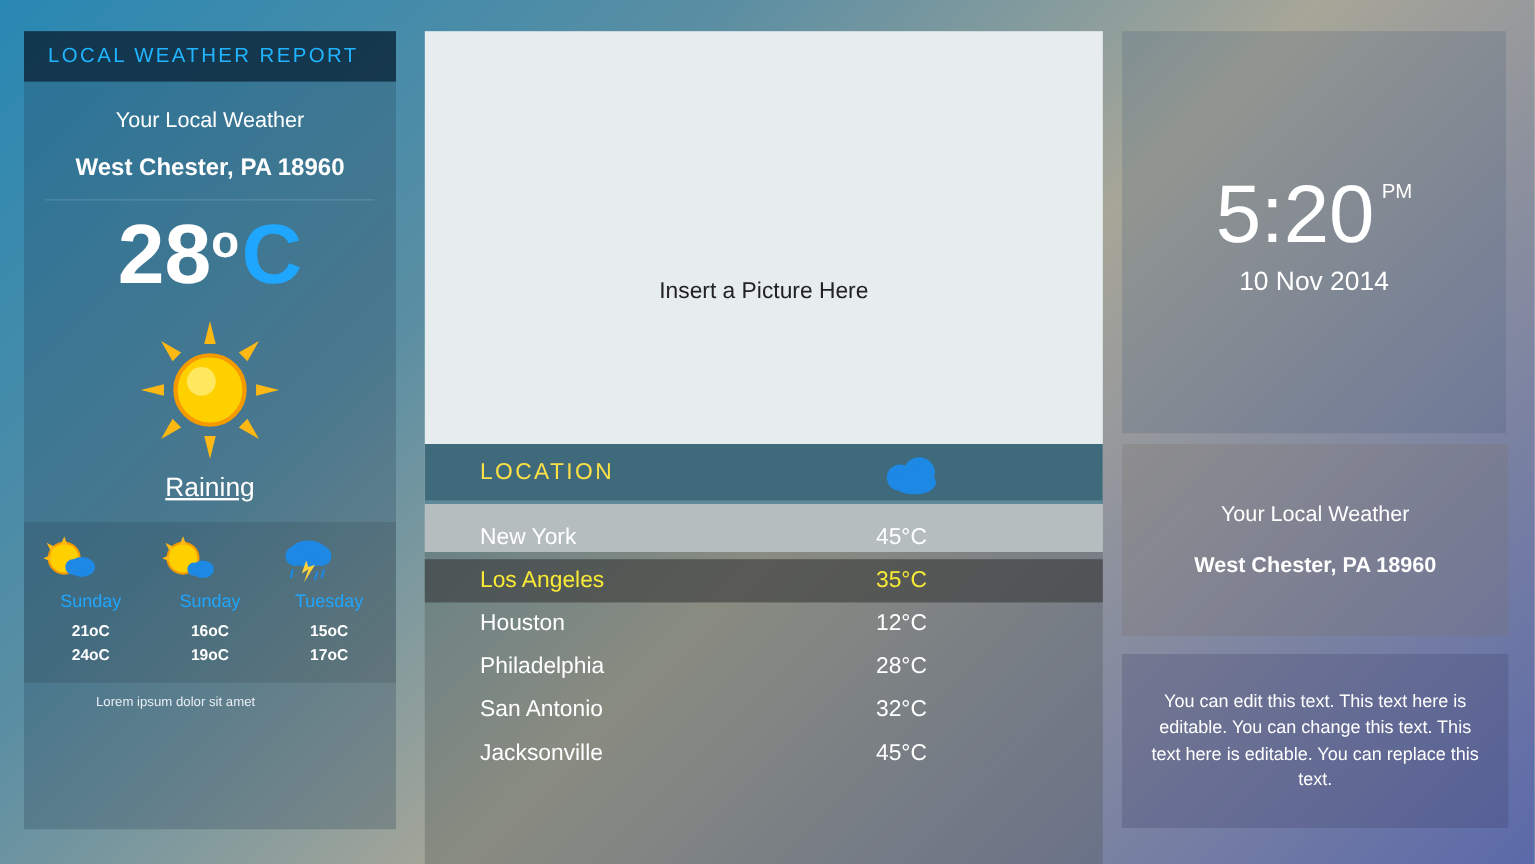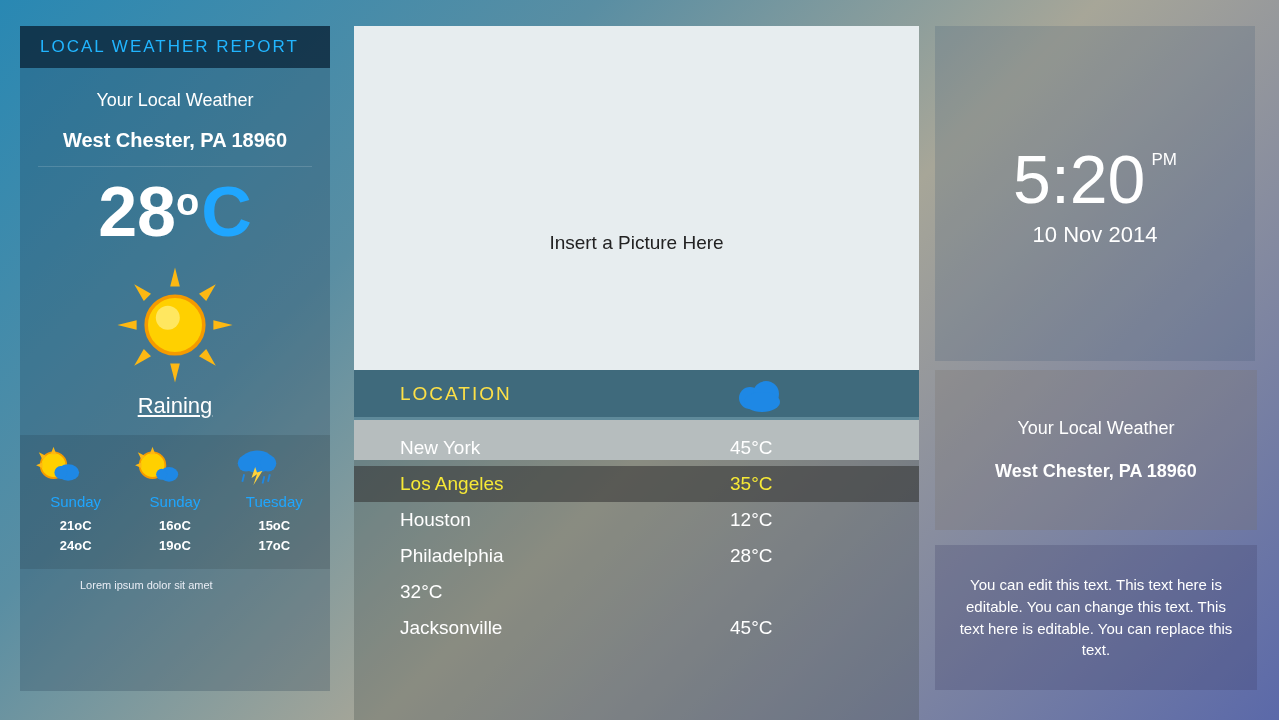--- a/index.html
+++ b/index.html
@@ -224,20 +224,21 @@
       </div>
       <div class="loc-row">
         <span class="city">Houston</span>
         <span class="temp">12°C</span>
       </div>
       <div class="loc-row">
         <span class="city">Philadelphia</span>
         <span class="temp">28°C</span>
       </div>
       <div class="loc-row">
+        <span class="city">San Antonio</span>
         <span class="temp">32°C</span>
       </div>
       <div class="loc-row">
         <span class="city">Jacksonville</span>
         <span class="temp">45°C</span>
       </div>
     </div>
 
   <div class="right-top">
     <div class="clock">

